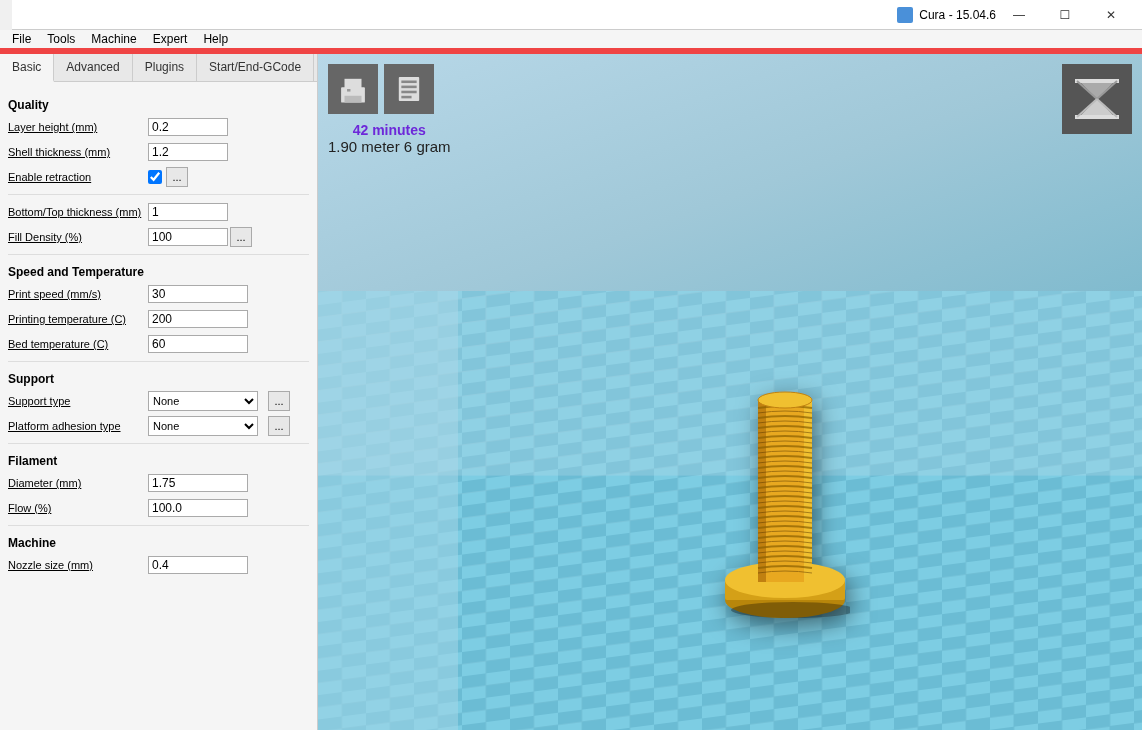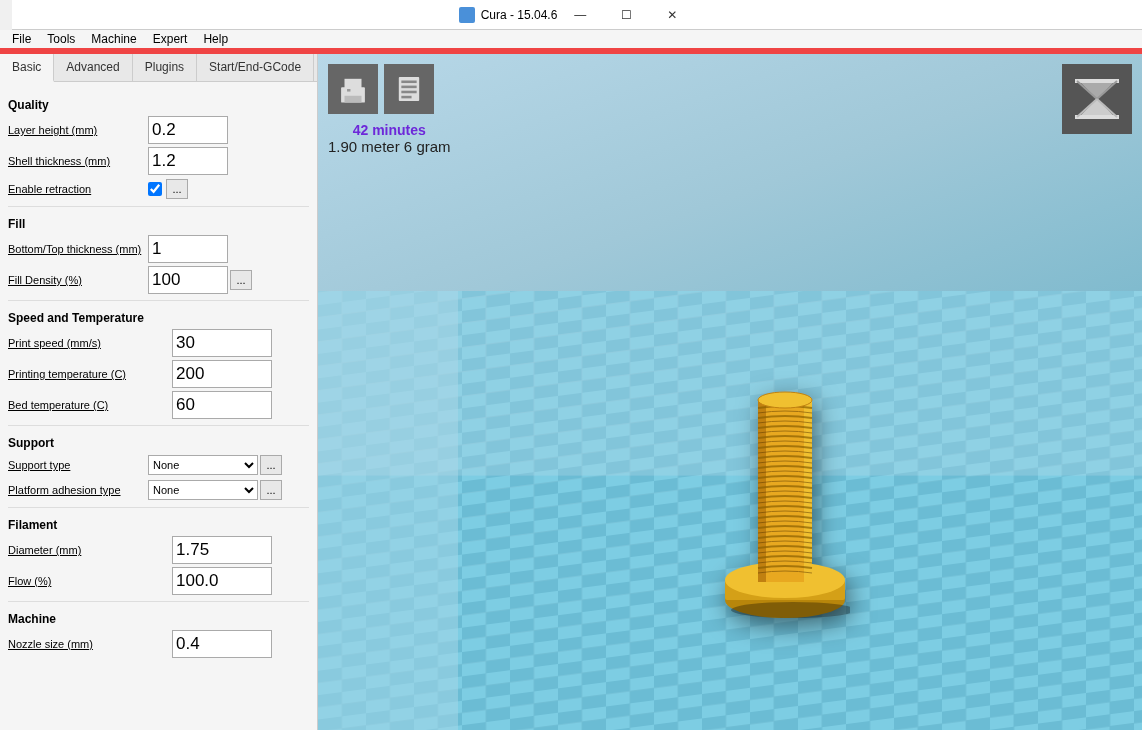--- a/index.html
+++ b/index.html
@@ -1,19 +1,19 @@
 <!DOCTYPE html>
 <html><head>
   <meta charset="utf-8">
   <style>
     * { box-sizing: border-box; margin: 0; padding: 0; }
     body { font-family: 'Segoe UI', Arial, sans-serif; font-size: 12px; background: #f0f0f0; width: 1142px; height: 730px; overflow: hidden; }
     
     
-    .title-bar { background: #fff; height: 30px; display: flex; align-items: center; justify-content: center; padding: 8px 8px; border-bottom: 1px solid #ccc; user-select: none; margin-left: 12px; }
+    .title-bar { background: #fff; height: 30px; display: flex; align-items: center; justify-content: flex-end; padding: 8px 8px; border-bottom: 1px solid #ccc; user-select: none; margin-left: 12px; }
     .title-bar-left { display: flex; align-items: center; gap: 6px; }
     .title-bar-icon { width: 16px; height: 16px; background: #4a90d9; border-radius: 2px; }
     .title-bar-text { font-size: 12px; color: #000; }
     .title-bar-controls { display: flex; gap: 0; }
     .title-btn { width: 46px; height: 30px; border: none; background: transparent; cursor: pointer; font-size: 12px; display: flex; align-items: center; justify-content: center; color: #333; }
 
     
     .menu-bar { background: #f5f5f5; height: 24px; display: flex; align-items: center; border-bottom: 6px solid #ef4444; padding: 0 4px; }
     .menu-item { padding: 3px 8px; cursor: pointer; font-size: 12px; color: #000; }
 
@@ -26,24 +26,24 @@
     
     .tabs { display: flex; background: #e8e8e8; border-bottom: 1px solid #ccc; }
     .tab { padding: 6px 12px; cursor: pointer; font-size: 12px; border-right: 1px solid #ccc; color: #333; }
     .tab.active { background: #f5f5f5; border-bottom: 2px solid #f5f5f5; margin-bottom: -1px; font-weight: normal; }
 
     
     .settings { padding: 6px 8px; }
     .section-title { font-weight: bold; font-size: 12px; color: #000; margin: 10px 0 4px 0; }
     .field-row { display: flex; align-items: center; margin-bottom: 3px; min-height: 22px; }
     .field-label { flex: 0 0 140px; font-size: 11px; color: #000; padding-right: 4px; text-decoration: underline; }
-    .field-input { height: 28px; border: 1px solid #aaa; background: #fff; font-size: 17px; padding: 4px 3px; }
+    .field-input { height: 18px; border: 1px solid #aaa; background: #fff; font-size: 12px; padding: 4px 3px; }
     .field-input-short { width: 80px; }
-    .field-input-medium { width: 100px; margin-left: 24px; }
-    .select-wrapper { display: flex; align-items: center; gap: 2px; }
+    .field-input-medium { width: 100px; }
+    .select-wrapper { display: flex; align-items: center; gap: 10px; }
     select.field-select { height: 20px; border: 1px solid #aaa; background: #fff; font-size: 11px; width: 110px; }
     .dots-btn { width: 22px; height: 20px; border: 1px solid #aaa; background: #e8e8e8; cursor: pointer; font-size: 11px; display: flex; align-items: center; justify-content: center; }
     .checkbox-field { width: 14px; height: 14px; }
     .divider { height: 1px; background: #ddd; margin: 6px 0; }
 
     
     .viewport { flex: 1; position: relative; overflow: hidden; background: #c0e8f0; }
     
     
     .viewport-bg { position: absolute; inset: 0; background: linear-gradient(160deg, #b8d8e8 0%, #a0c8d8 30%, #7ab8cc 60%, #5aa8c0 100%); }
@@ -107,21 +107,20 @@
         <input class="field-input field-input-short" type="text" value="1.2" style="">
       </div>
       <div class="field-row">
         <span class="field-label">Enable retraction</span>
         <input class="checkbox-field" type="checkbox" checked="" style="">
         <button class="dots-btn" style="margin-left:4px;">...</button>
       </div>
 
       <div class="divider"></div>
 
-      <div class="section-title">Fill</div>
       <div class="field-row">
         <span class="field-label">Bottom/Top thickness (mm)</span>
         <input class="field-input field-input-short" type="text" value="1" style="">
       </div>
       <div class="field-row">
         <span class="field-label">Fill Density (%)</span>
         <input class="field-input field-input-short" type="text" value="100" style="">
         <button class="dots-btn" style="margin-left:2px;">...</button>
       </div>
 

